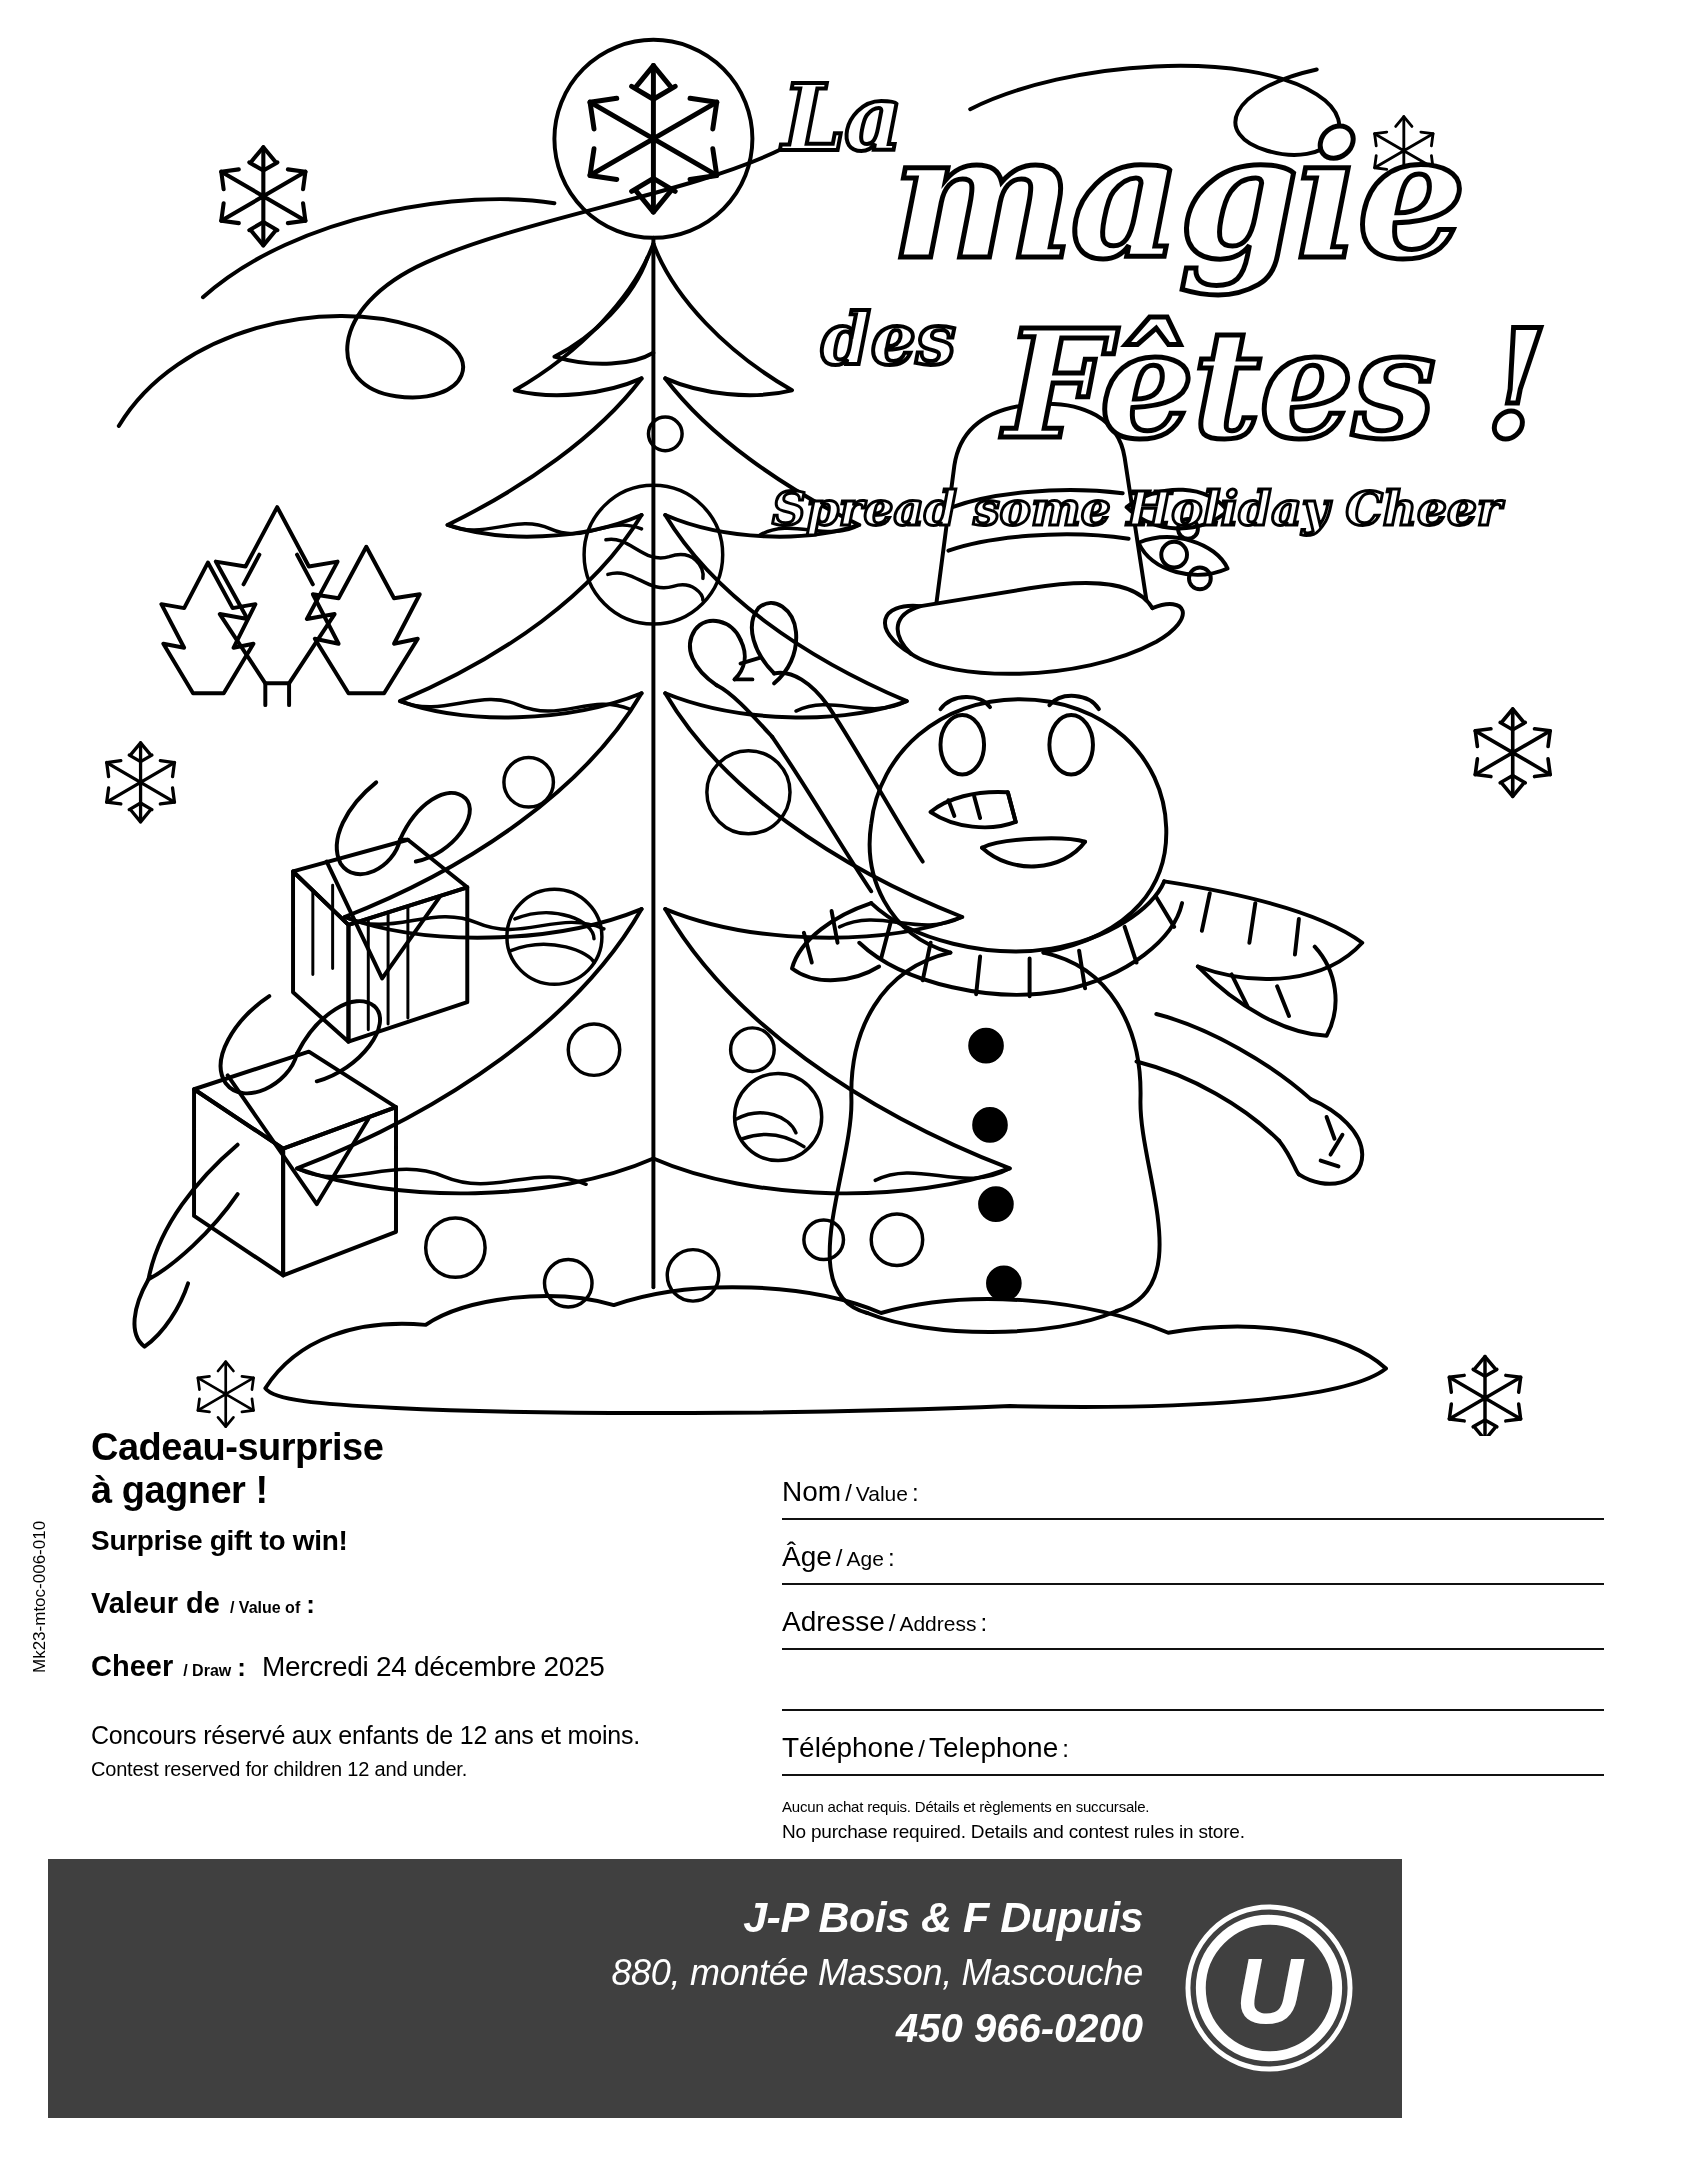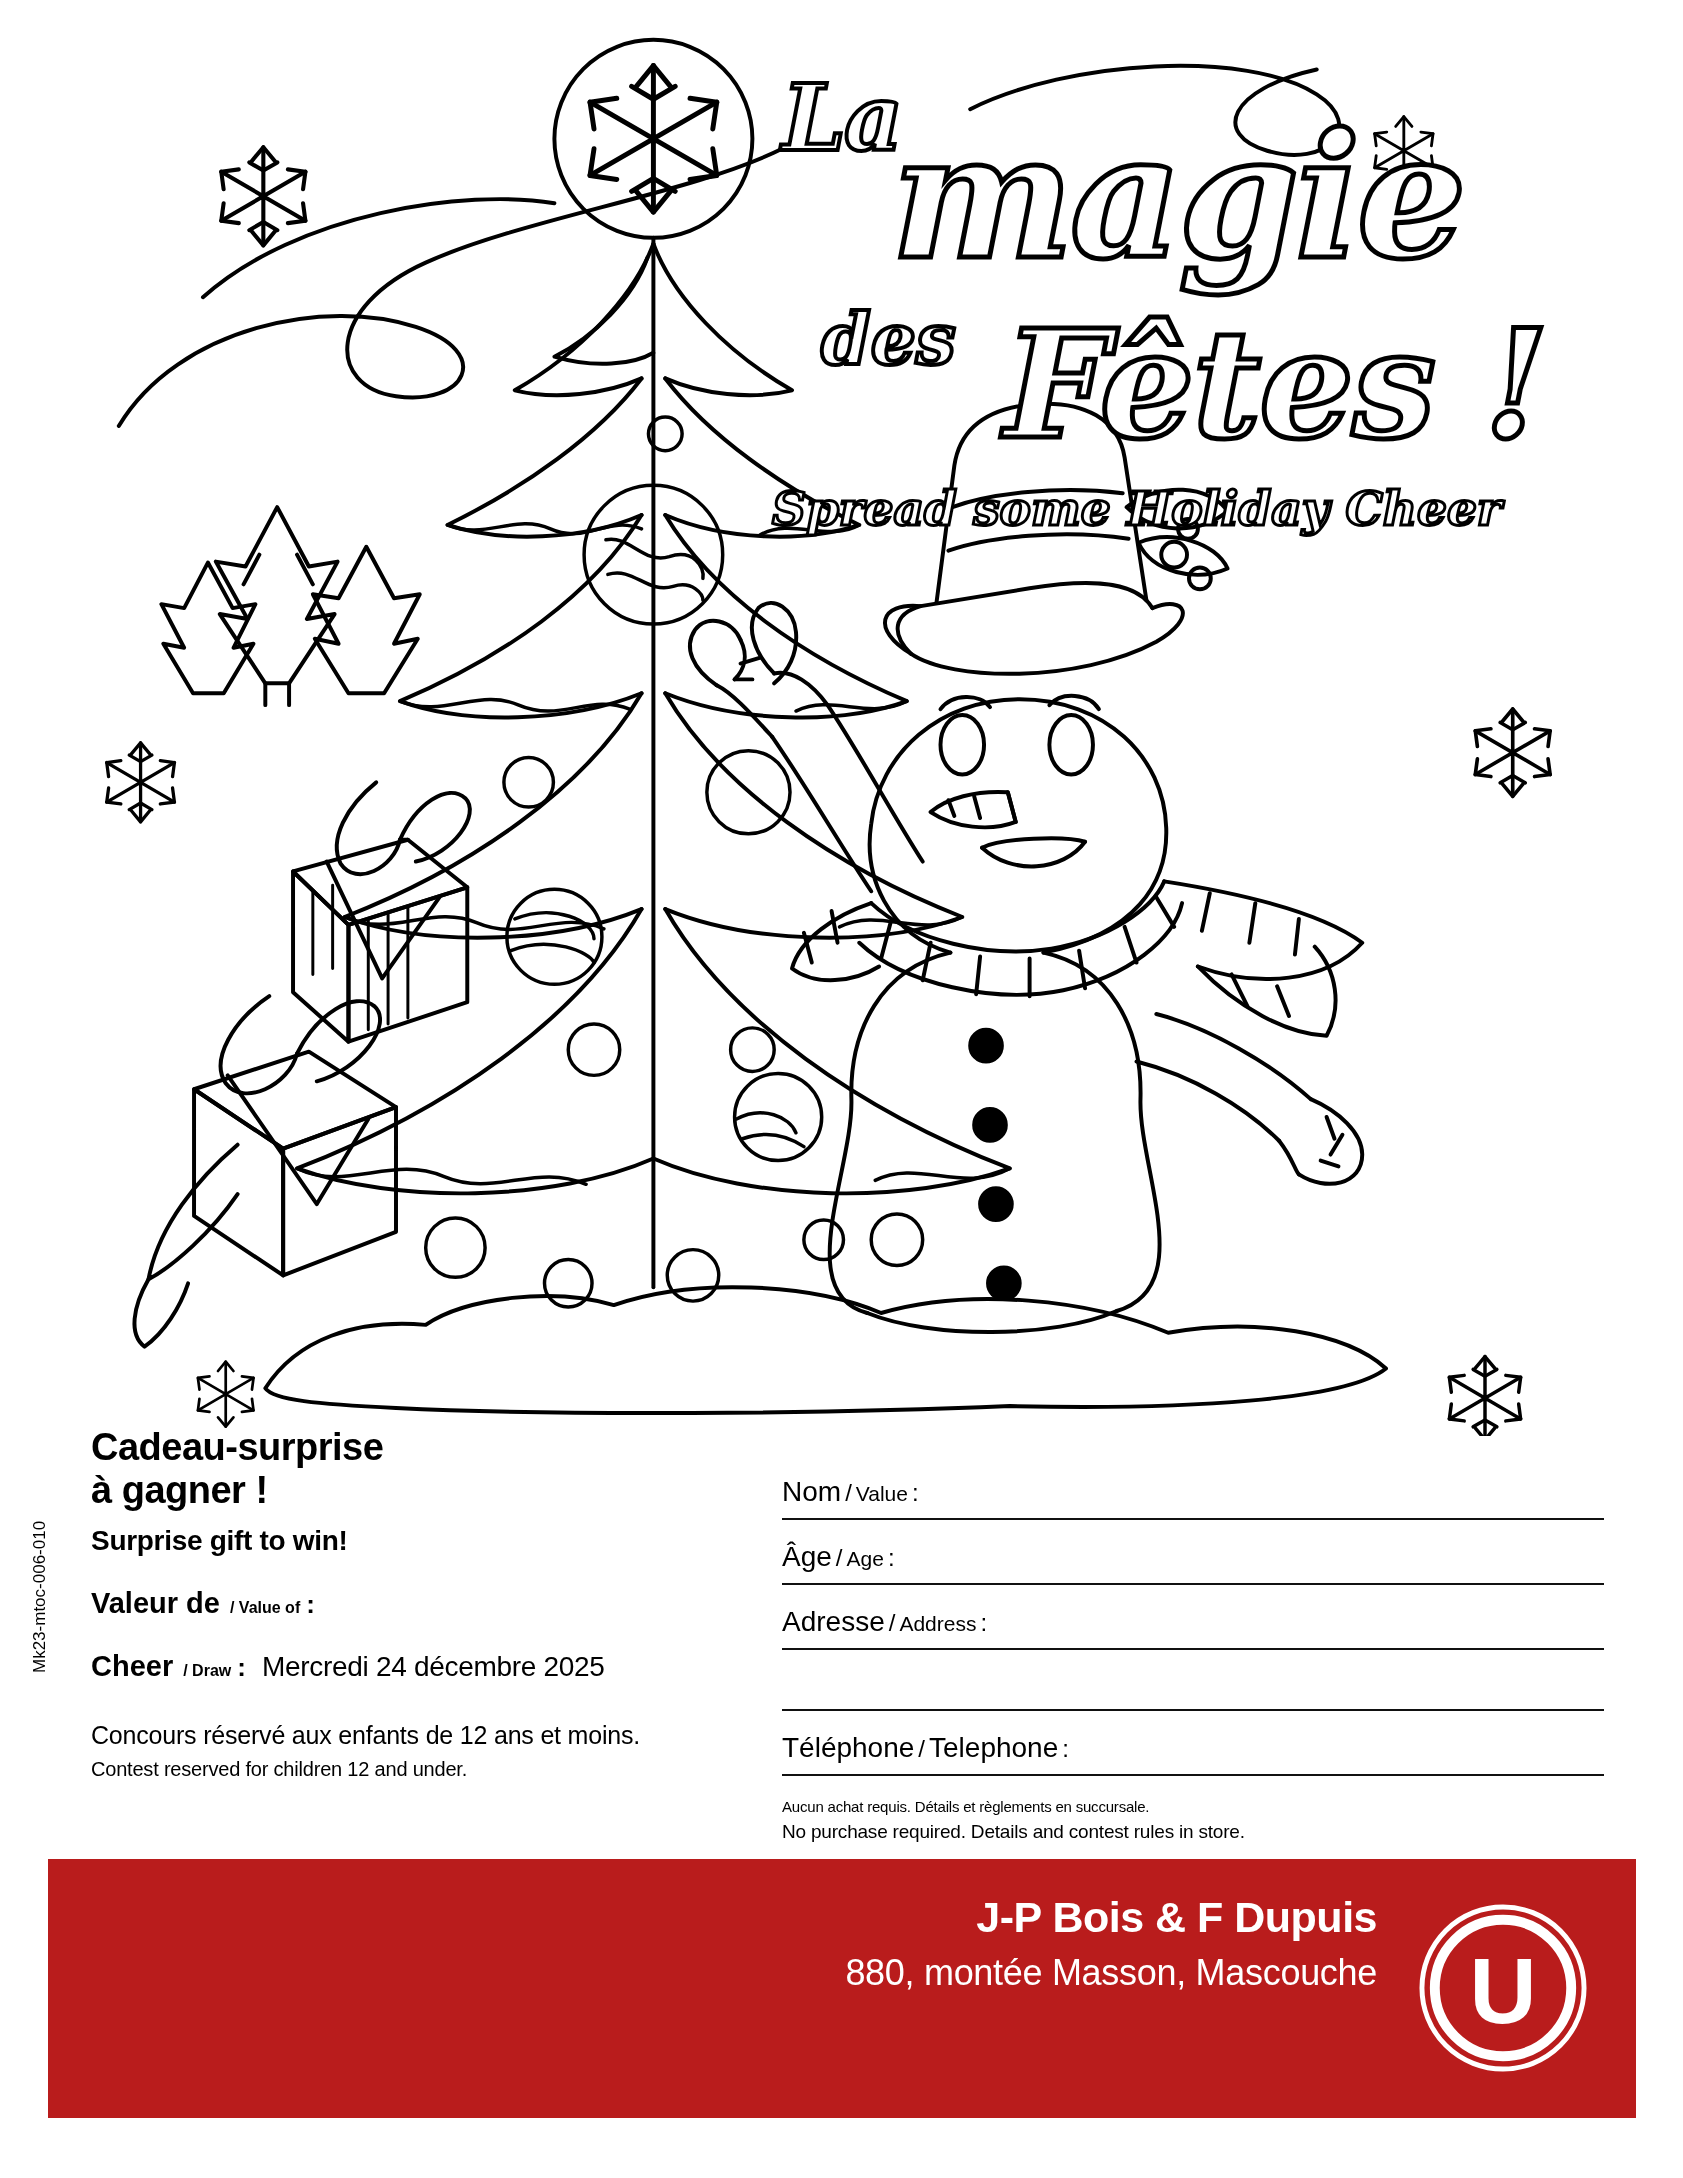--- a/index.html
+++ b/index.html
@@ -231,24 +231,25 @@
     font-family: "Liberation Sans", sans-serif;
     font-size: 19px;
     letter-spacing: -0.2px;
   }
 
   
   .footer {
     position: absolute;
     left: 48px;
     top: 1859px;
-    width: 1588px;
+    width: 1354px;
     height: 259px;
-    background: #b91c1c;
+    background: #404040;
     color: #ffffff;
+    font-style: italic;
   }
   .footer-text {
     position: absolute;
     right: 259px;
     top: 34px;
     text-align: right;
     width: 891px;
   }
   .store-name {
     font-family: "Liberation Sans", sans-serif;
@@ -585,20 +586,21 @@
     </div>
   </div>
 
   <div class="footer">
     <div class="footer-text">
       <div class="store-name">J-P Bois &amp; F Dupuis</div>
       <div class="store-addr">
         <span>880, montée Masson,</span>
         <span class="city">Mascouche</span>
       </div>
+      <div class="store-phone">450 966-0200</div>
     </div>
     <div class="logo">
       <svg width="170" height="170" viewBox="0 0 172 172" xmlns="http://www.w3.org/2000/svg">
         <circle cx="86" cy="86" r="82" fill="none" stroke="#ffffff" stroke-width="5"></circle>
         <circle cx="86" cy="86" r="69" fill="none" stroke="#ffffff" stroke-width="10"></circle>
         <text x="86" y="121" text-anchor="middle" font-family="Liberation Sans, sans-serif" font-size="94" font-weight="bold" fill="#ffffff">U</text>
       </svg>
     </div>
   </div>
 

